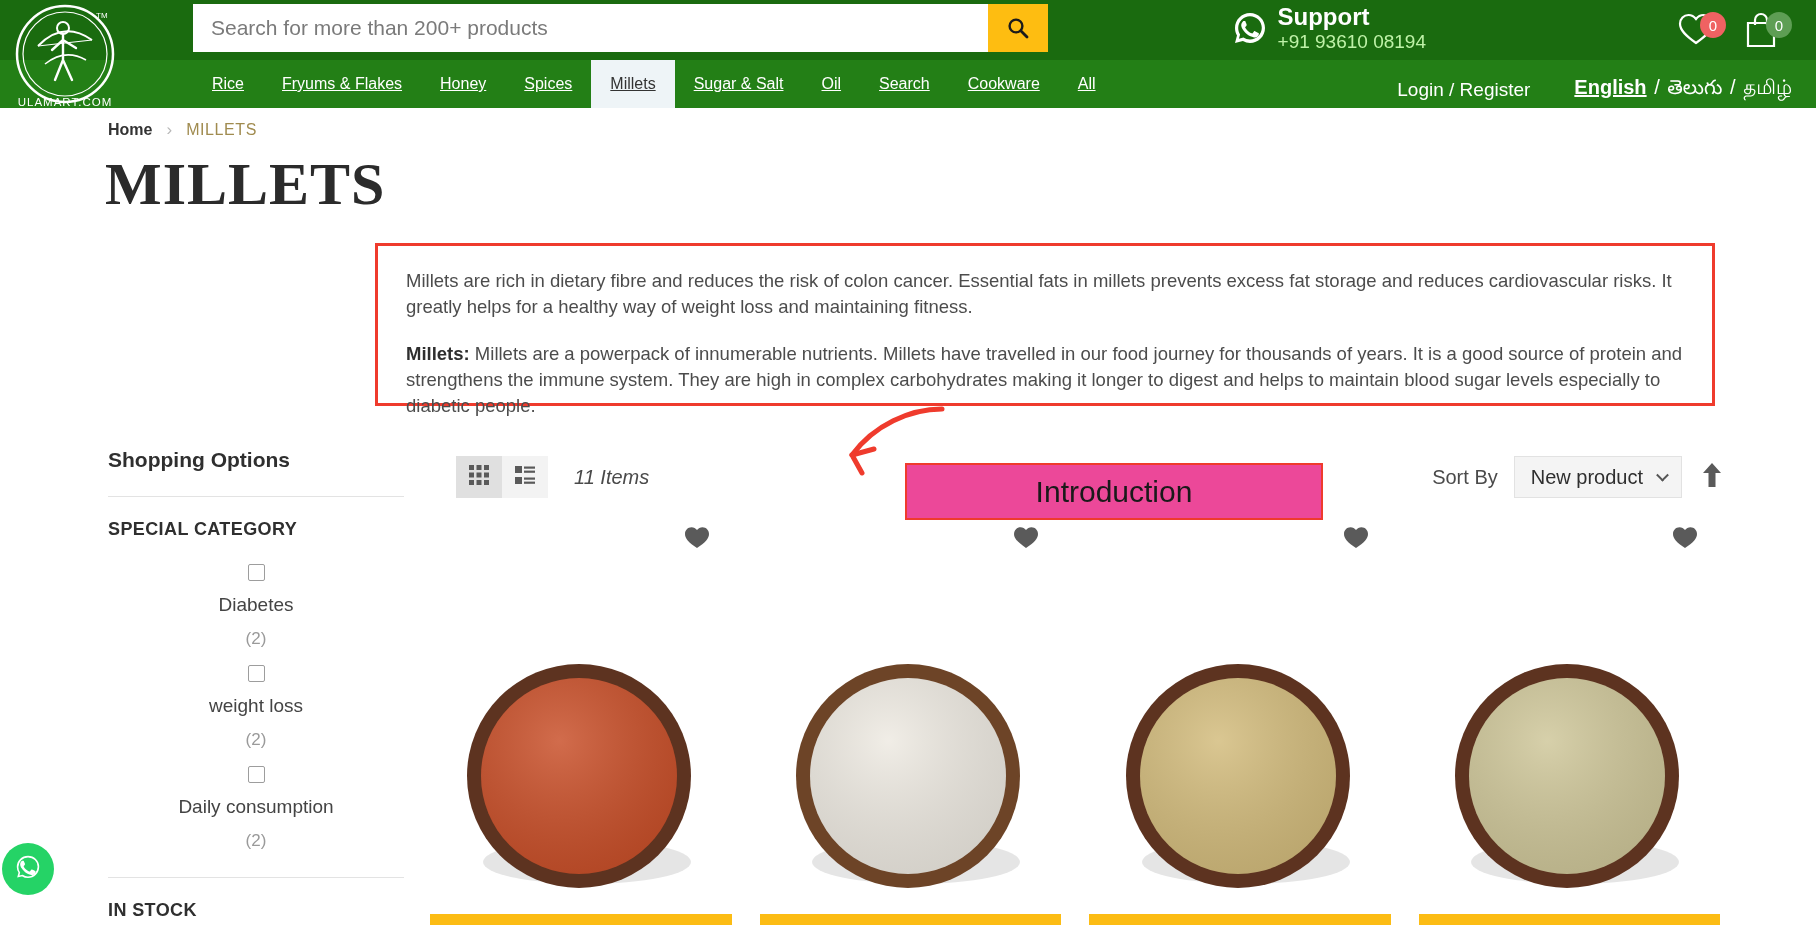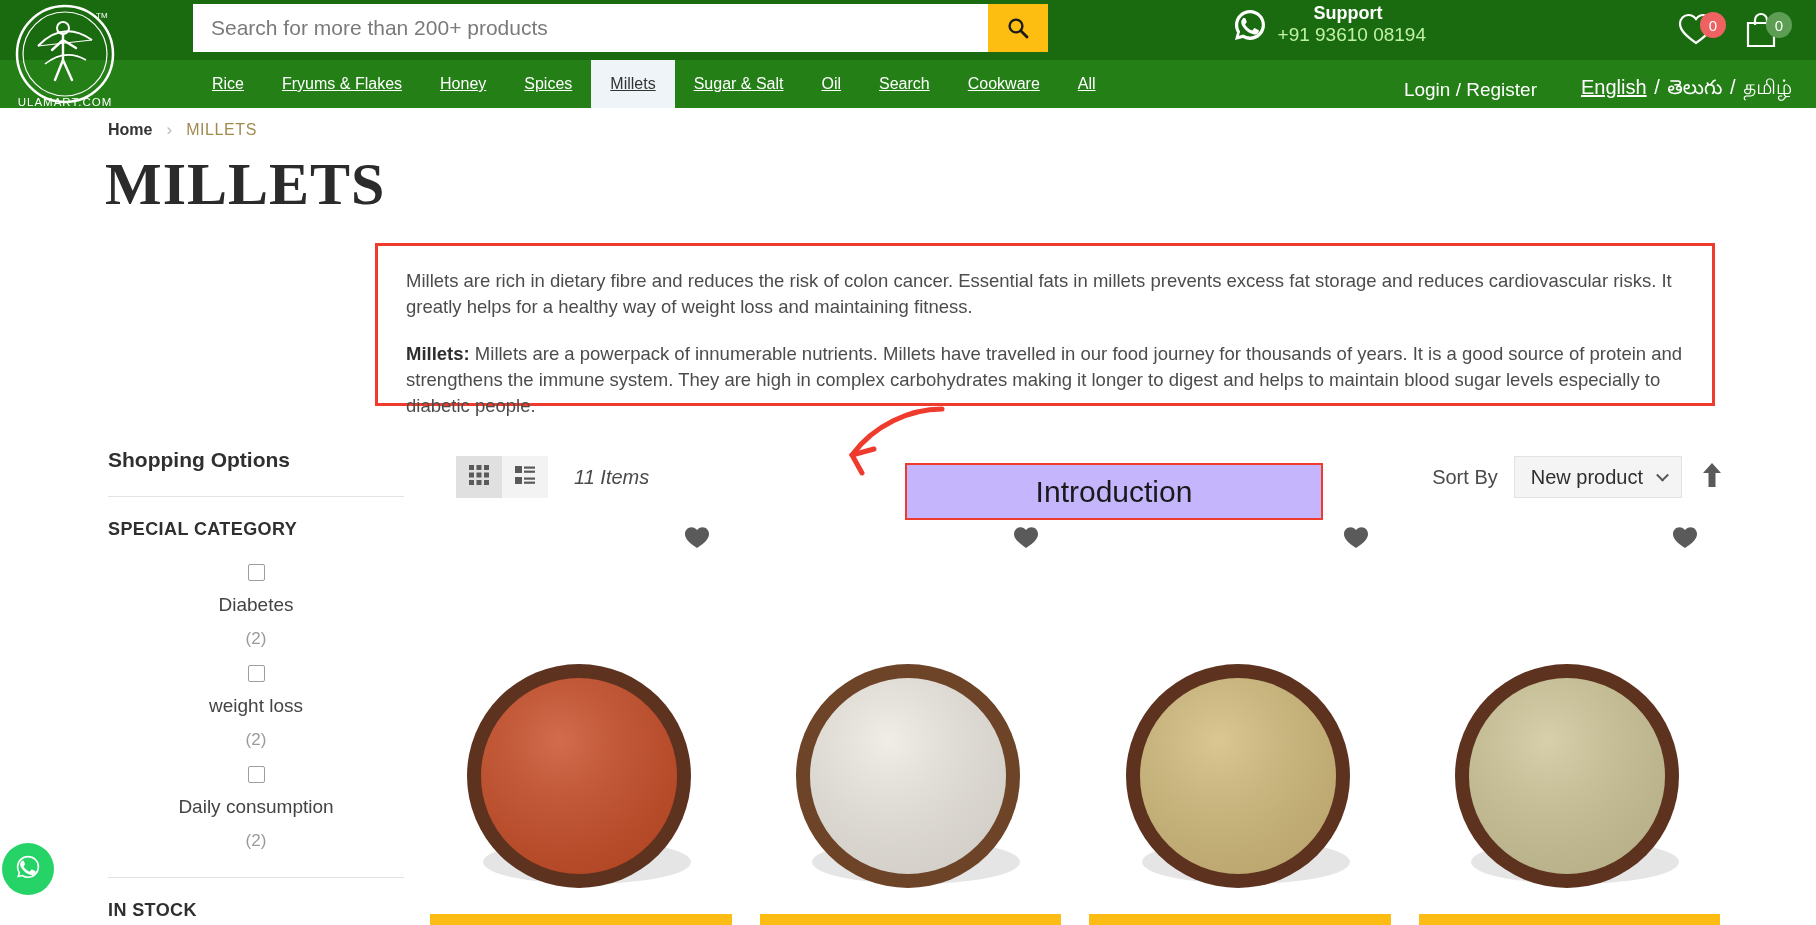--- a/index.html
+++ b/index.html
@@ -35,21 +35,21 @@
     display: flex; align-items: center; justify-content: center;
   }
   .search-btn svg { display:block; }
 
   .support {
     position: absolute; right: 390px; top: 3px;
     display: flex; align-items: center; gap: 11px;
   }
   .wa-circle { width: 34px; height: 34px; }
   .support-text { line-height: 1.18; }
-  .support-title { color: #ffffff; font-size: 18px; font-weight: bold; margin-left: 36px; }
+  .support-title { color: #ffffff; font-size: 24px; font-weight: bold; }
   .support-phone { color: #bff2a8; font-size: 19px; }
 
   .head-icons {
     position: absolute; right: 28px; top: 0px; height: 60px;
     display: flex; align-items: center; gap: 22px;
   }
   .hicon { position: relative; width: 44px; height: 40px; cursor: pointer; }
   .hicon svg { position: absolute; left: 0; top: 2px; }
   .badge {
     position: absolute; right: -4px; top: 2px;
@@ -70,21 +70,21 @@
     display: flex; align-items: center; padding: 0 19px;
     color: #ffffff; font-size: 16px; cursor: pointer; white-space: nowrap; text-decoration: underline;
   }
   .nav-item.active { background: #eef4f7; color: #333333; }
   .nav-right {
     position: absolute; right: 24px; top: 0; height: 60px;
     display: flex; align-items: center; gap: 44px;
   }
   .nav-login { color: #fff; font-size: 19px; cursor: pointer; }
   .lang { color: #fff; font-size: 20px; white-space: nowrap; }
-  .lang .cur { text-decoration: underline; cursor: pointer; }
+  .lang .cur { text-decoration: underline; cursor: pointer; font-weight: bold; }
   .lang .sep { padding: 0 2px; }
   .lang .alt { cursor: pointer; }
 
   
   .content { position: relative; padding: 0 0 0 0; }
 
   .breadcrumb {
     position: absolute; left: 108px; top: 12px;
     font-size: 16px; display: flex; align-items: center; gap: 14px;
   }
@@ -108,21 +108,21 @@
   .intro-box p {
     font-size: 18.5px; color: #4c4c4c; line-height: 1.4;
   }
   .intro-box p + p { margin-top: 21px; }
   .intro-box b { color: #2e2e2e; }
 
   
   .annot-box {
     position: absolute; left: 905px; top: 355px;
     width: 418px; height: 57px;
-    border: 2.5px solid #ef3b2d; background: #c4b5fd;
+    border: 2.5px solid #ef3b2d; background: #ec4899;
     display: flex; align-items: center; justify-content: center;
     font-size: 30px; color: #1a1a1a;
   }
   .annot-arrow { position: absolute; left: 790px; top: 295px; }
 
   
   .sidebar { position: absolute; left: 108px; top: 340px; width: 296px; }
   .sb-title { font-size: 21px; color: #2f2f2f; font-weight: bold; padding-bottom: 24px; }
   .sb-sec { border-top: 1px solid #e3e3e3; padding: 22px 0 18px 0; }
   .sb-sec-title {

